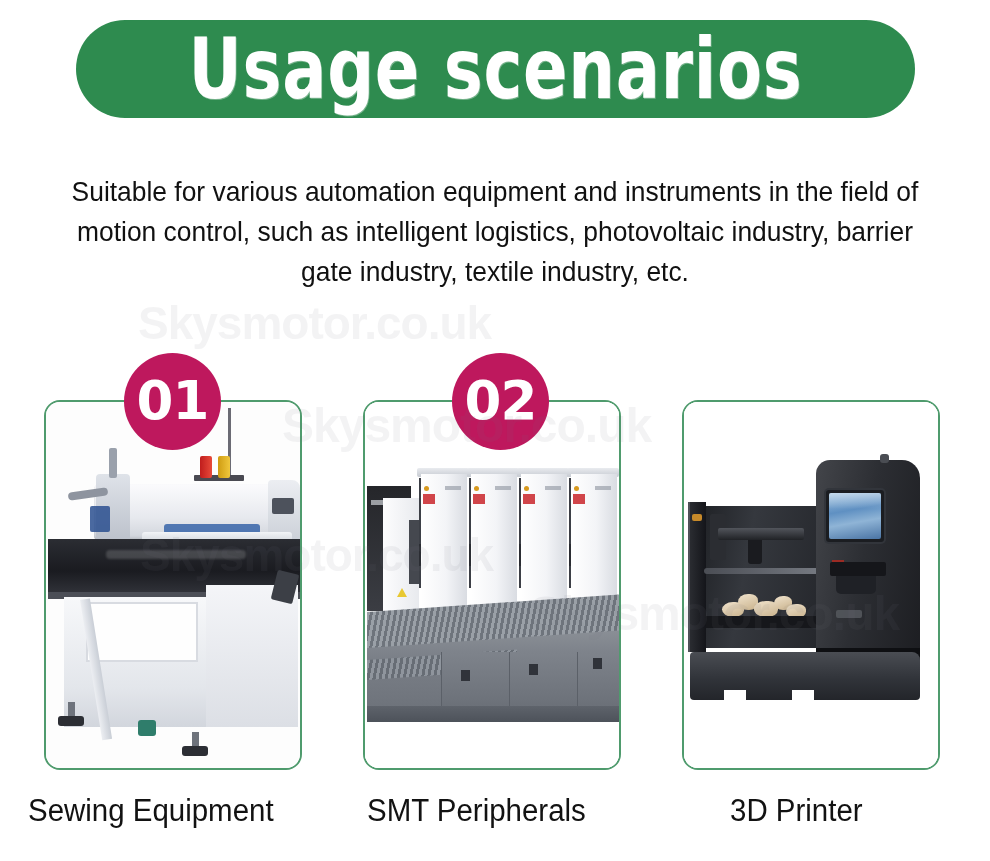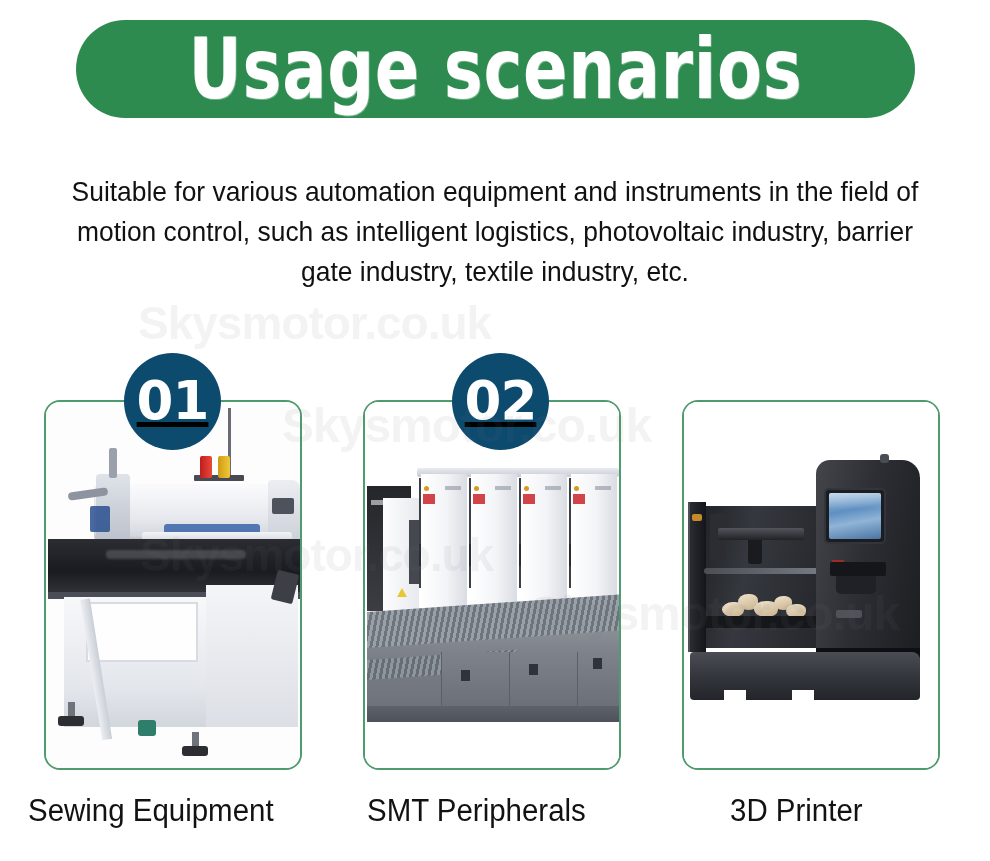--- a/index.html
+++ b/index.html
@@ -102,26 +102,25 @@
   .card-1 { left: 44px; }
   .card-2 { left: 363px; }
   .card-3 { left: 682px; }
 
   .badge {
     position: absolute;
     top: 353px;
     width: 97px;
     height: 97px;
     border-radius: 50%;
-    background: #0c4a6e;
+    background: #be185d;
     z-index: 30;
     display: flex;
     align-items: center;
     justify-content: center;
-    text-decoration: underline;
   }
   .badge span {
     color: #fff;
     font-family: "DejaVu Sans", sans-serif;
     font-weight: 700;
     font-size: 53px;
     line-height: 53px;
     letter-spacing: -1px;
     transform: translateY(-1px);
   }

